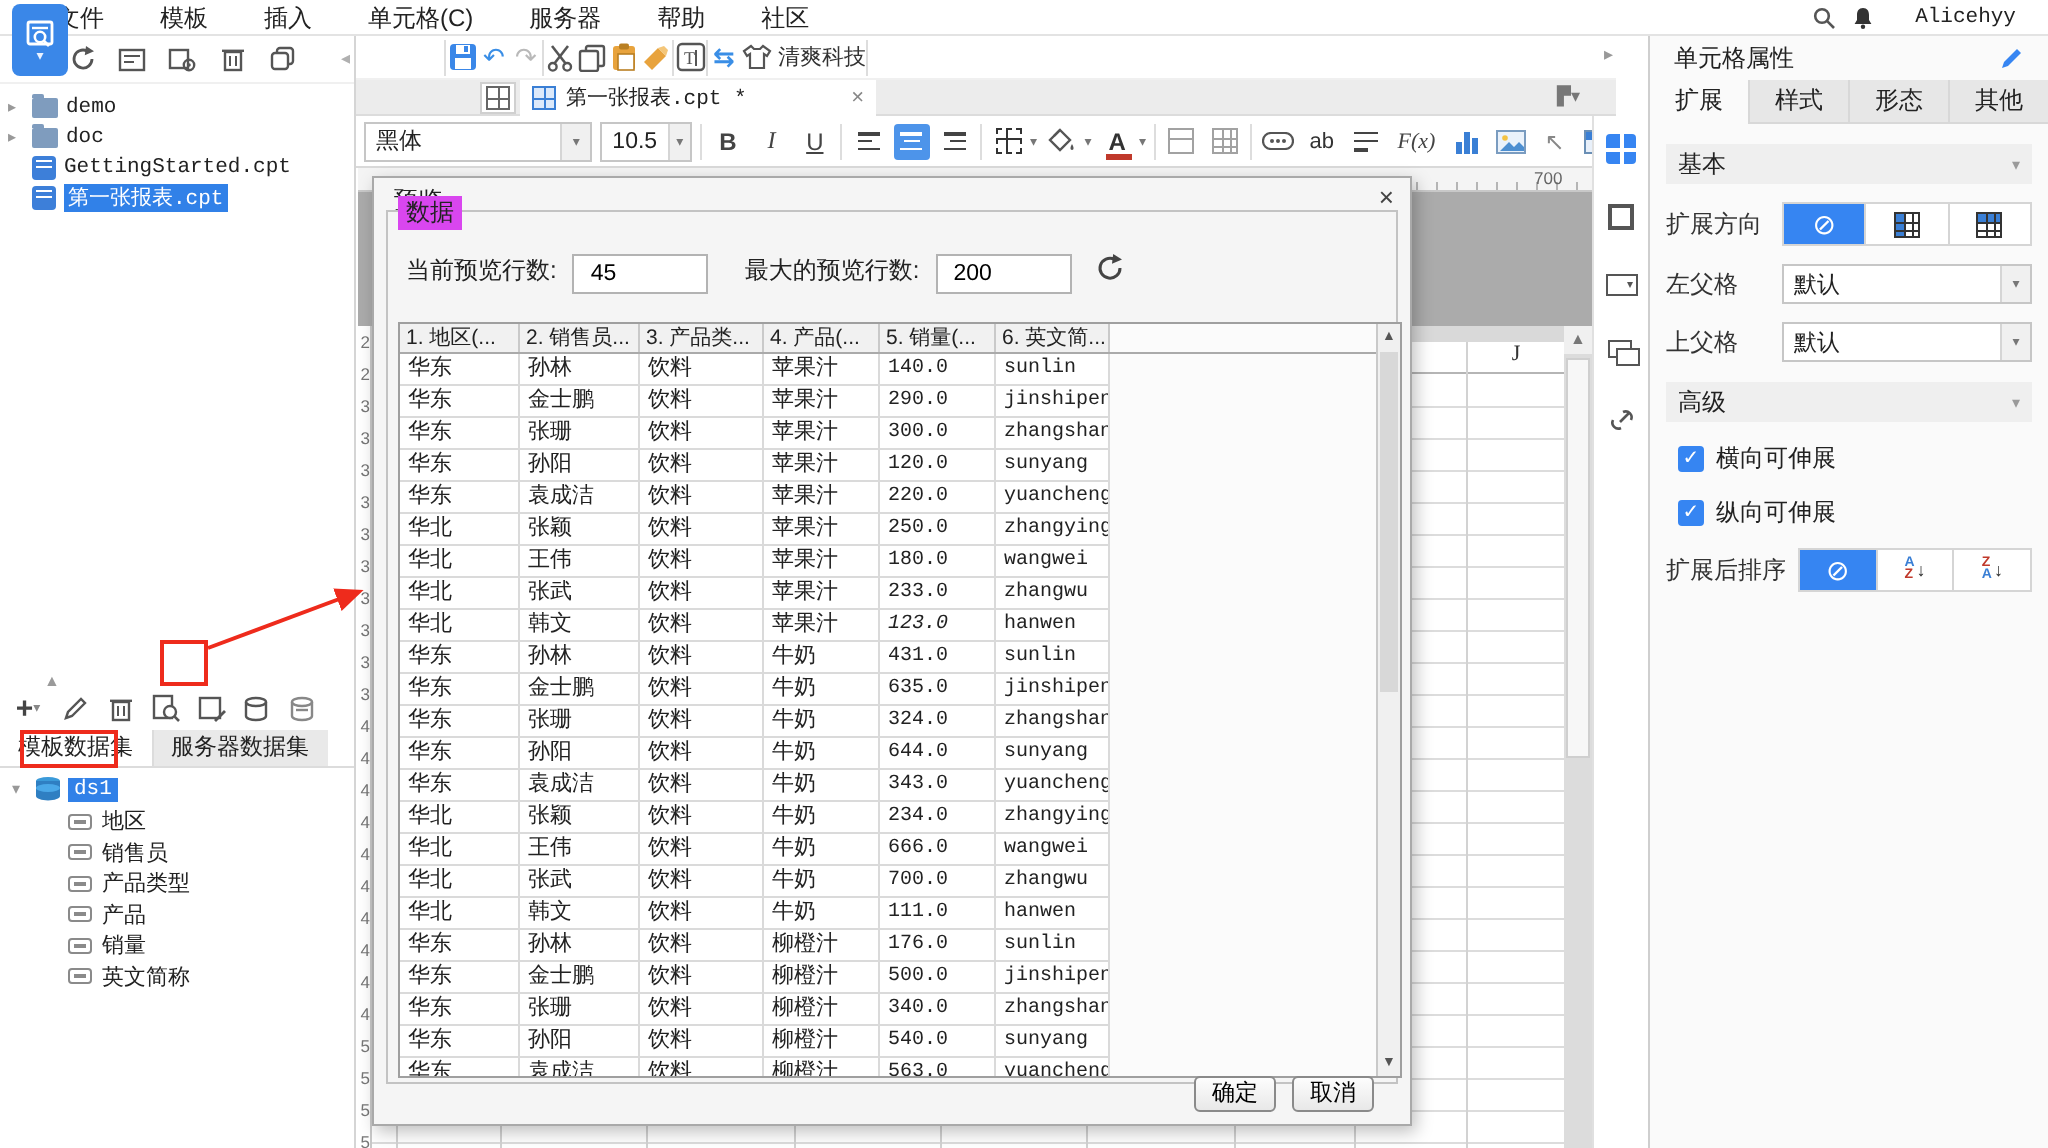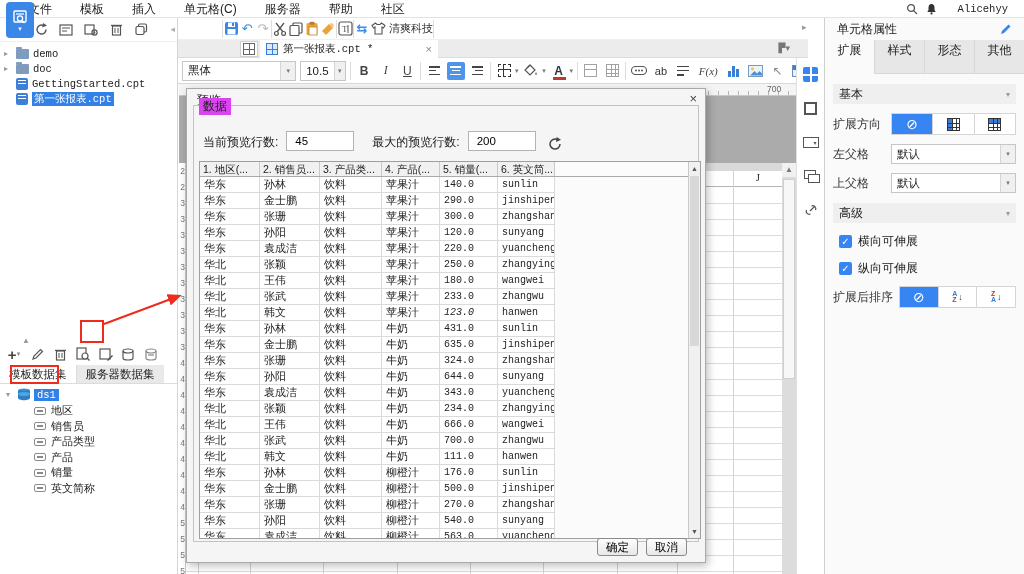--- a/index.html
+++ b/index.html
@@ -112,21 +112,21 @@
   .square-ico{width:13px;height:13px;border:2px solid #555}
   .combo-ico{width:16px;height:11px;border:1.5px solid #555;display:flex;align-items:center;justify-content:flex-end;font-size:6px;color:#555;padding-right:1px}
   .layers-ico{width:14px;height:12px;position:relative}
   .layers-ico::before,.layers-ico::after{content:"";position:absolute;border:1.5px solid #555;background:#fff}
   .layers-ico::before{left:0;top:0;width:10px;height:7px}
   .layers-ico::after{left:4px;top:4px;width:10px;height:7px}
   
   #right-panel{position:absolute;left:824px;top:18px;width:200px;height:556px;background:#fafafa;border-left:1px solid #cfcfcf}
   #rp-header{height:22px;display:flex;align-items:center;padding:0 12px;justify-content:space-between}
   #rp-title{font-size:12px;color:#222}
-  #rp-tabs{height:34px;display:flex;border-bottom:1px solid #d8d8d8}
+  #rp-tabs{height:22px;display:flex;border-bottom:1px solid #d8d8d8}
   .rp-tab{flex:1;text-align:center;line-height:21px;font-size:12px;background:#e7e7e7;border-left:1px solid #d8d8d8}
   .rp-tab:first-child{border-left:none}
   .rp-tab.active{background:#fafafa;border-bottom:1px solid #fafafa;margin-bottom:-1px}
   .rp-section{margin:10px 8px 0;height:20px;background:#efefef;display:flex;align-items:center;justify-content:space-between;padding:0 6px;font-size:12px}
   .rp-section .car{color:#9a9a9a;font-size:8px}
   .rp-row{display:flex;align-items:center;margin:9px 8px 0}
   .rp-label{width:58px;font-size:12px;color:#333;flex:0 0 auto}
   .segmented{flex:1;height:22px;display:flex;border:1px solid #d5d5d5;background:#fff}
   .seg{flex:1;display:flex;align-items:center;justify-content:center;border-left:1px solid #d5d5d5}
   .seg:first-child{border-left:none}
@@ -146,21 +146,21 @@
   .az .arr{font-size:9px;color:#333}
   .checkbox-row{display:flex;align-items:center;gap:6px;margin:10px 8px 0 14px}
   .cb{width:13px;height:13px;background:#3685f2;border-radius:2px;color:#fff;font-size:10px;display:flex;align-items:center;justify-content:center}
   .cb-label{font-size:12px}
   
   #dialog{position:absolute;left:186px;top:88px;width:520px;height:475px;background:#f5f5f5;border:1px solid #a9a9a9;box-shadow:2px 3px 8px rgba(0,0,0,.25);z-index:10}
   #dlg-title{position:absolute;left:10px;top:3px;font-size:12px;color:#222}
   #dlg-close{position:absolute;right:8px;top:2px;font-size:13px;color:#444}
   #groupbox{position:absolute;left:6px;top:16px;width:506px;height:437px;border:1px solid #c3c3c3}
   #grp-legend{position:absolute;left:12px;top:9px;background:#d946ef;padding:0 4px;font-size:12px}
-  #dlg-controls{position:absolute;left:8px;top:38px;width:500px;height:24px;display:flex;align-items:flex-end}
+  #dlg-controls{position:absolute;left:8px;top:38px;width:500px;height:24px;display:flex;align-items:flex-start}
   .dlg-lbl{font-size:12px;color:#222}
   .dlg-input{height:20px;border:1px solid #b3b3b3;background:#fff;font-size:11.5px;padding:0 8px;width:68px;font-family:"Liberation Sans","DejaVu Sans",sans-serif}
   #dlg-table{position:absolute;left:12px;top:72px;width:502px;height:378px;border:1px solid #9f9f9f;background:#fbfbfb;overflow:hidden}
   #tbl-head{display:flex;height:15px;background:#f1f1f1;border-bottom:1px solid #aaa}
   .th{font-size:10.5px;color:#222;padding-left:3px;line-height:15px;border-right:1px solid #c9c9c9;overflow:hidden;white-space:nowrap}
   .tr{display:flex;height:16px;background:#fff}
   .td{font-size:11px;padding-left:4px;line-height:15px;border-right:1px solid #dadada;border-bottom:1px solid #dadada;overflow:hidden;white-space:nowrap}
   .td.latin{font-family:"Liberation Mono","DejaVu Sans Mono",monospace;font-size:10px}
   #tbl-body{width:489px}
   .fill{flex:1;background:#fbfbfb;border-bottom:none}
@@ -942,21 +942,21 @@
             <span class="td" style="width: 58px;">柳橙汁</span>
             <span class="td latin" style="width: 58px;">500.0</span>
             <span class="td latin" style="width: 57px;">jinshipeng</span>
             <span class="td fill"></span>
           </div>
           <div class="tr">
             <span class="td" style="width: 60px;">华东</span>
             <span class="td" style="width: 60px;">张珊</span>
             <span class="td" style="width: 62px;">饮料</span>
             <span class="td" style="width: 58px;">柳橙汁</span>
-            <span class="td latin" style="width: 58px;">270.0</span>
+            <span class="td latin" style="width: 58px;">340.0</span>
             <span class="td latin" style="width: 57px;">zhangshan</span>
             <span class="td fill"></span>
           </div>
           <div class="tr">
             <span class="td" style="width: 60px;">华东</span>
             <span class="td" style="width: 60px;">孙阳</span>
             <span class="td" style="width: 62px;">饮料</span>
             <span class="td" style="width: 58px;">柳橙汁</span>
             <span class="td latin" style="width: 58px;">540.0</span>
             <span class="td latin" style="width: 57px;">sunyang</span>

